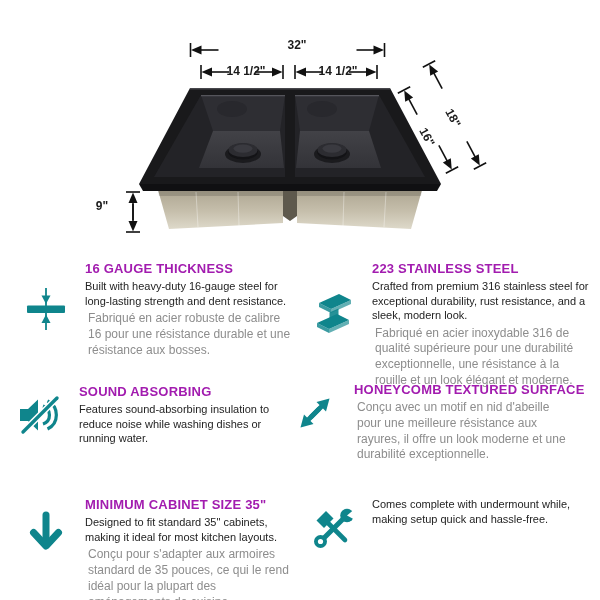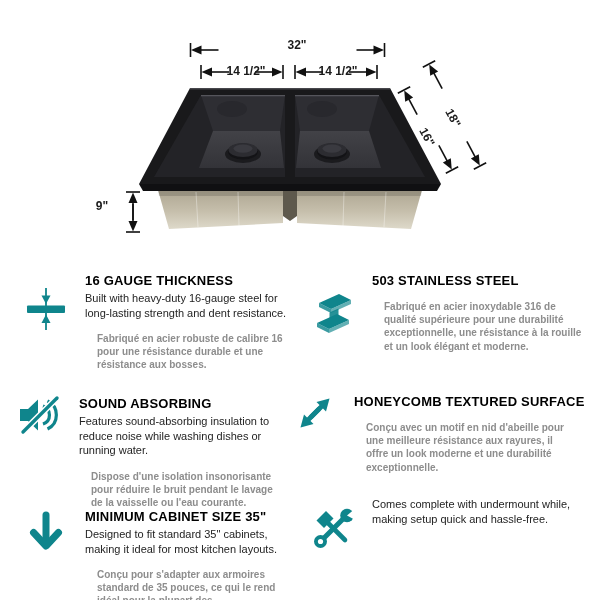--- a/index.html
+++ b/index.html
@@ -14,25 +14,25 @@
     position:absolute;transform:translate(-50%,-50%);
     font-size:12px;font-weight:700;color:#1a1a1a;white-space:nowrap;
   }
   .dim-label.rot{transform:translate(-50%,-50%) rotate(62deg);}
   
   .feature{position:absolute;display:flex;}
   .f-icon{flex:0 0 48px;width:48px;height:48px;color:#0F858C;}
   .f-icon svg{display:block;}
   .f-text{margin-left:15px;}
   .f-title{
-    font-size:13px;font-weight:700;color:#000000;letter-spacing:.2px;
-    margin:12px 0 3px 0;white-space:nowrap;
+    font-size:13px;font-weight:700;color:#a21caf;letter-spacing:.2px;
+    margin:0 0 3px 0;white-space:nowrap;
   }
   .f-en{font-size:11px;line-height:1.32;font-weight:400;color:#232323;margin:0 0 1px 0;}
-  .f-fr{font-size:10px;line-height:1.32;font-weight:700;color:#8d8d8d;margin:12px;}
+  .f-fr{font-size:12px;line-height:1.32;font-weight:400;color:#8d8d8d;margin:3px;}
   .col1 .f-text{width:214px;}
   .col2 .f-text{width:224px;}
 </style>
 </head>
 <body>
 
 <div class="diagram">
   <svg width="600" height="250" viewBox="0 0 600 250">
     <defs>
       <linearGradient id="gFloor" x1="0" y1="0" x2="0" y2="1">
@@ -133,39 +133,39 @@
       <path d="M10,15 L30,6 L42,12 L22,21 Z"></path>
       <path d="M10,15 L22,21 L22,25 L10,19 Z" opacity="0.82"></path>
       <path d="M22,21 L42,12 L42,16 L22,25 Z" opacity="0.65"></path>
       <path d="M20.5,24.5 L29.5,20.5 L29.5,34 L20.5,38 Z" opacity="0.9"></path>
       <path d="M8,35 L28,26 L40,32 L20,41 Z"></path>
       <path d="M8,35 L20,41 L20,45 L8,39 Z" opacity="0.82"></path>
       <path d="M20,41 L40,32 L40,36 L20,45 Z" opacity="0.65"></path>
     </svg>
   </div>
   <div class="f-text">
-    <h3 class="f-title">503 STAINLESS STEEL</h3>
+    <h3 class="f-title">223 STAINLESS STEEL</h3>
+    <p class="f-en">Crafted from premium 316 stainless steel for exceptional durability, rust resistance, and a sleek, modern look.</p>
     <p class="f-fr">Fabriqué en acier inoxydable 316 de qualité supérieure pour une durabilité exceptionnelle, une résistance à la rouille et un look élégant et moderne.</p>
   </div>
 </div>
 
 <div class="feature col1" style="left:16px;top:384px">
   <div class="f-icon" style="margin-top:7px">
     <svg width="48" height="48" viewBox="0 0 48 48" fill="currentColor">
       <path d="M4,18 L12,18 L22,8.5 L22,39.5 L12,30 L4,30 Z"></path>
       <path d="M27,15 a9.5,9.5 0 0 1 0,18" fill="none" stroke="currentColor" stroke-width="3.2"></path>
       <path d="M31.5,10 a15.5,15.5 0 0 1 0,28" fill="none" stroke="currentColor" stroke-width="3.2"></path>
       <line x1="7" y1="41" x2="41" y2="7" stroke="#ffffff" stroke-width="6.5"></line>
       <line x1="7" y1="41" x2="41" y2="7" stroke="currentColor" stroke-width="3.4" stroke-linecap="round"></line>
     </svg>
   </div>
   <div class="f-text">
     <h3 class="f-title">SOUND ABSORBING</h3>
     <p class="f-en">Features sound-absorbing insulation to reduce noise while washing dishes or running water.</p>
-    <p class="f-fr">Dispose d'une isolation insonorisante pour réduire le bruit pendant le lavage de la vaisselle ou l'eau courante.</p>
   </div>
 </div>
 
 <div class="feature col2" style="left:291px;top:382px">
   <div class="f-icon" style="margin-top:7px">
     <svg width="48" height="48" viewBox="0 0 48 48" fill="currentColor">
       <line x1="20" y1="28" x2="31" y2="17" stroke="currentColor" stroke-width="4.6" stroke-linecap="round"></line>
       <path d="M38.5,9.5 L25.5,13 L35,22.5 Z"></path>
       <line x1="28" y1="20" x2="17" y2="31" stroke="currentColor" stroke-width="4.6" stroke-linecap="round"></line>
       <path d="M9.5,38.5 L22.5,35 L13,25.5 Z"></path>

